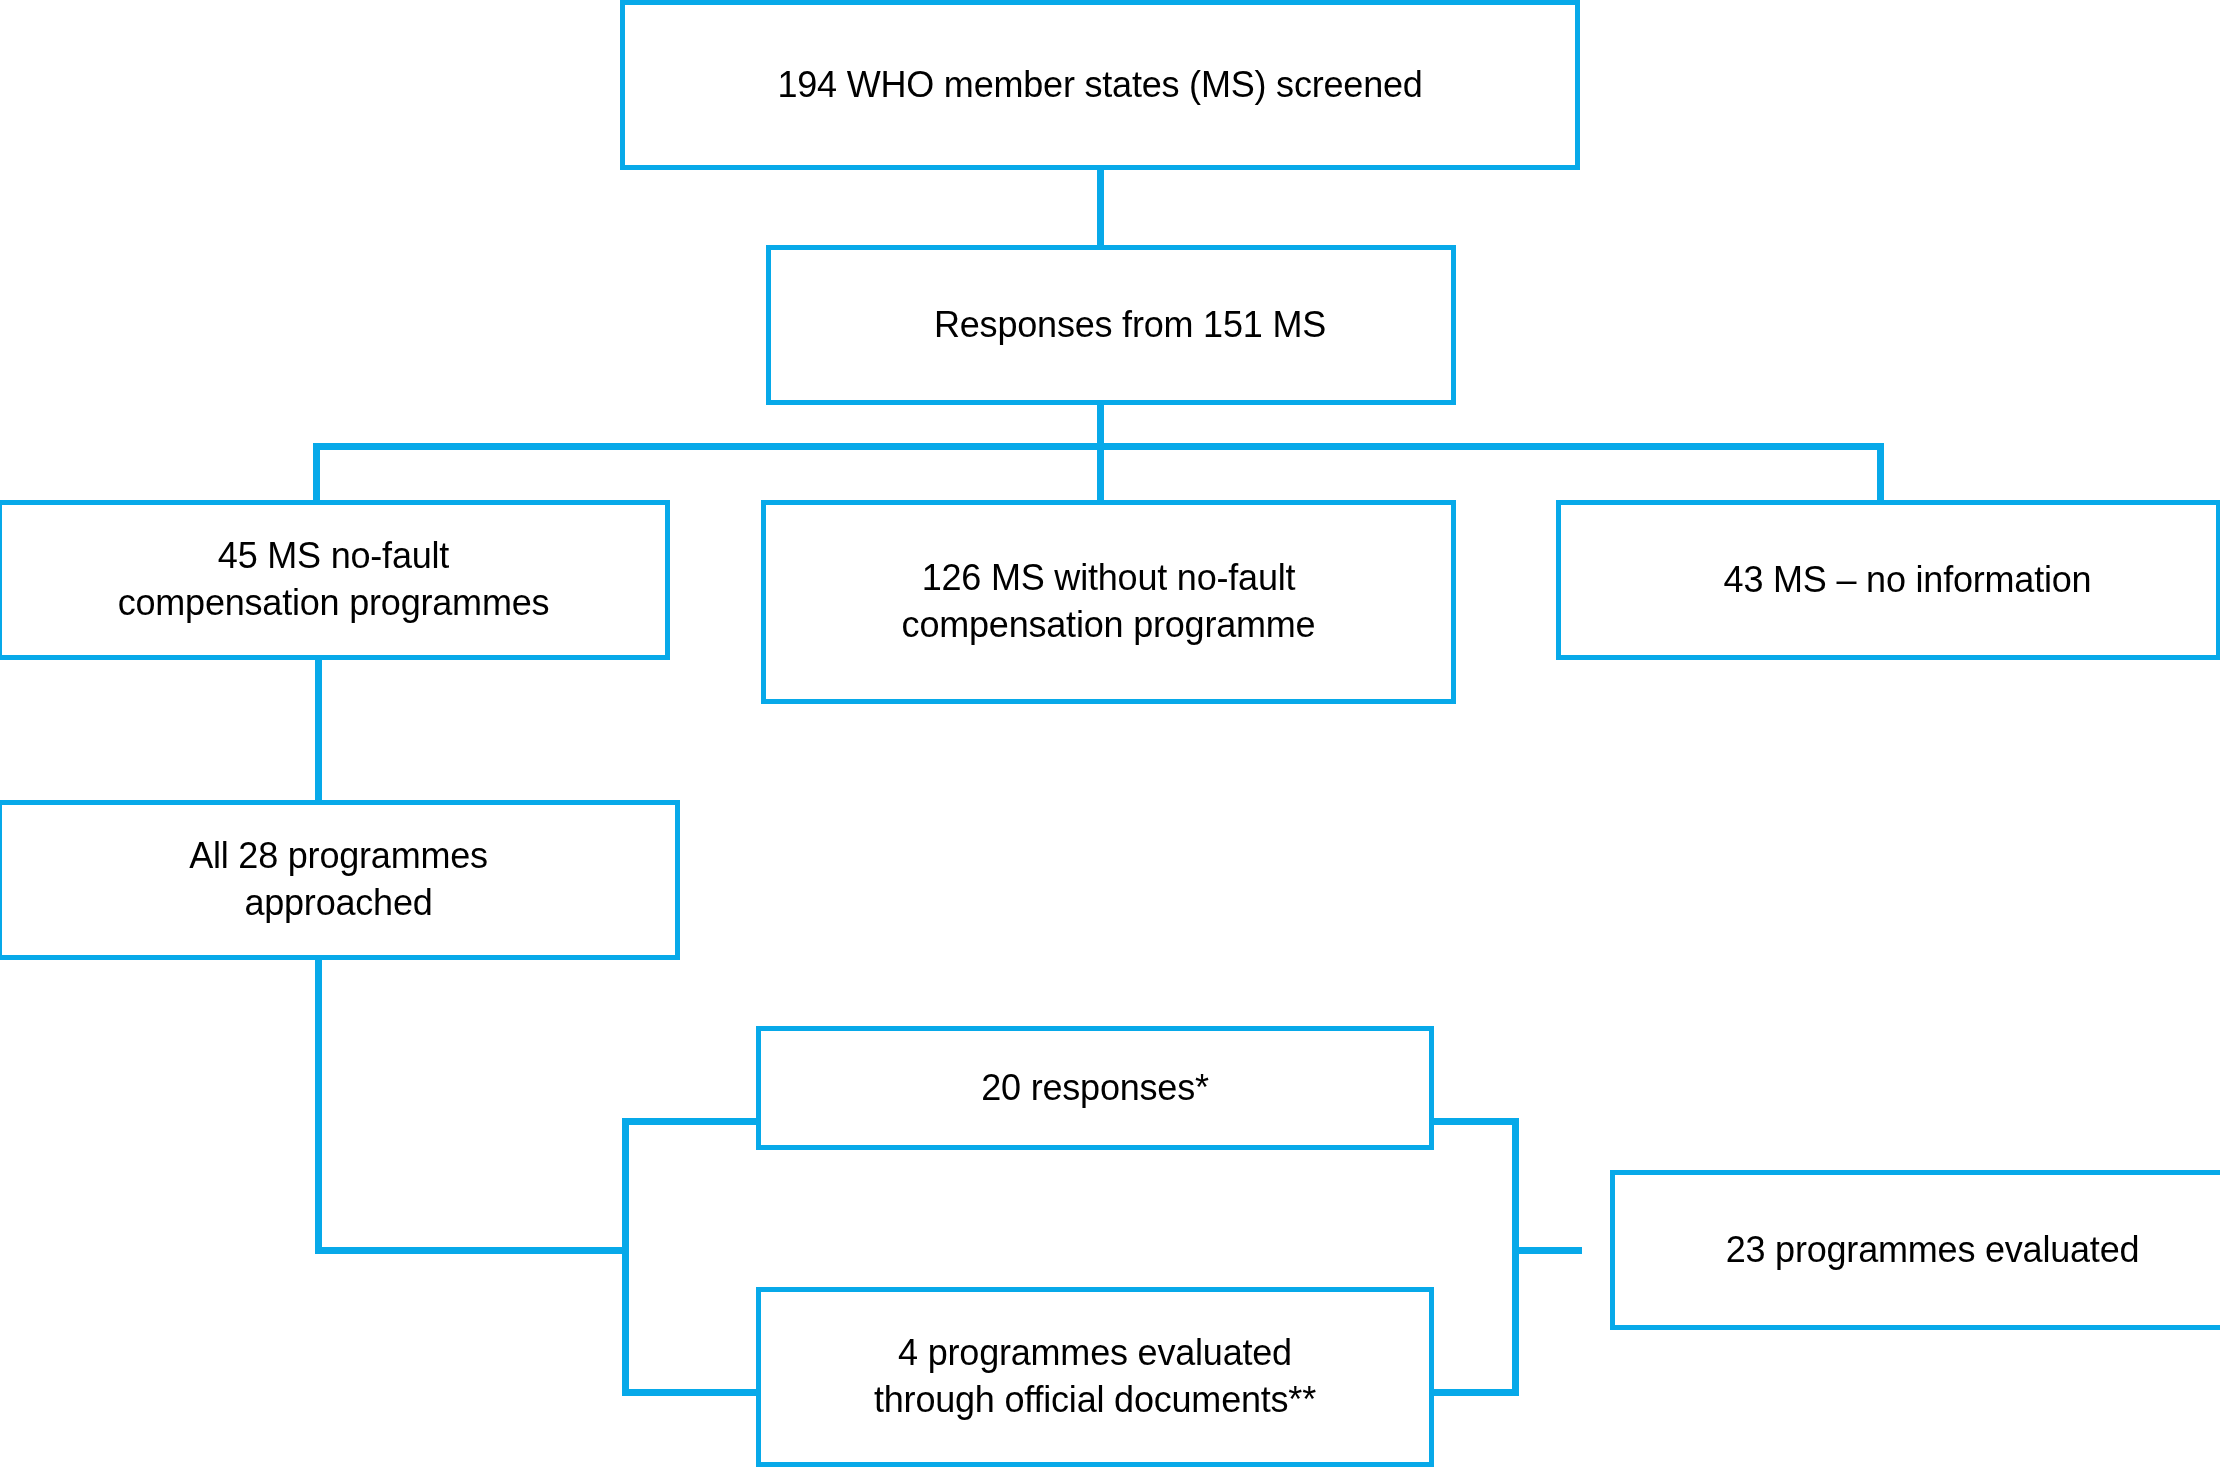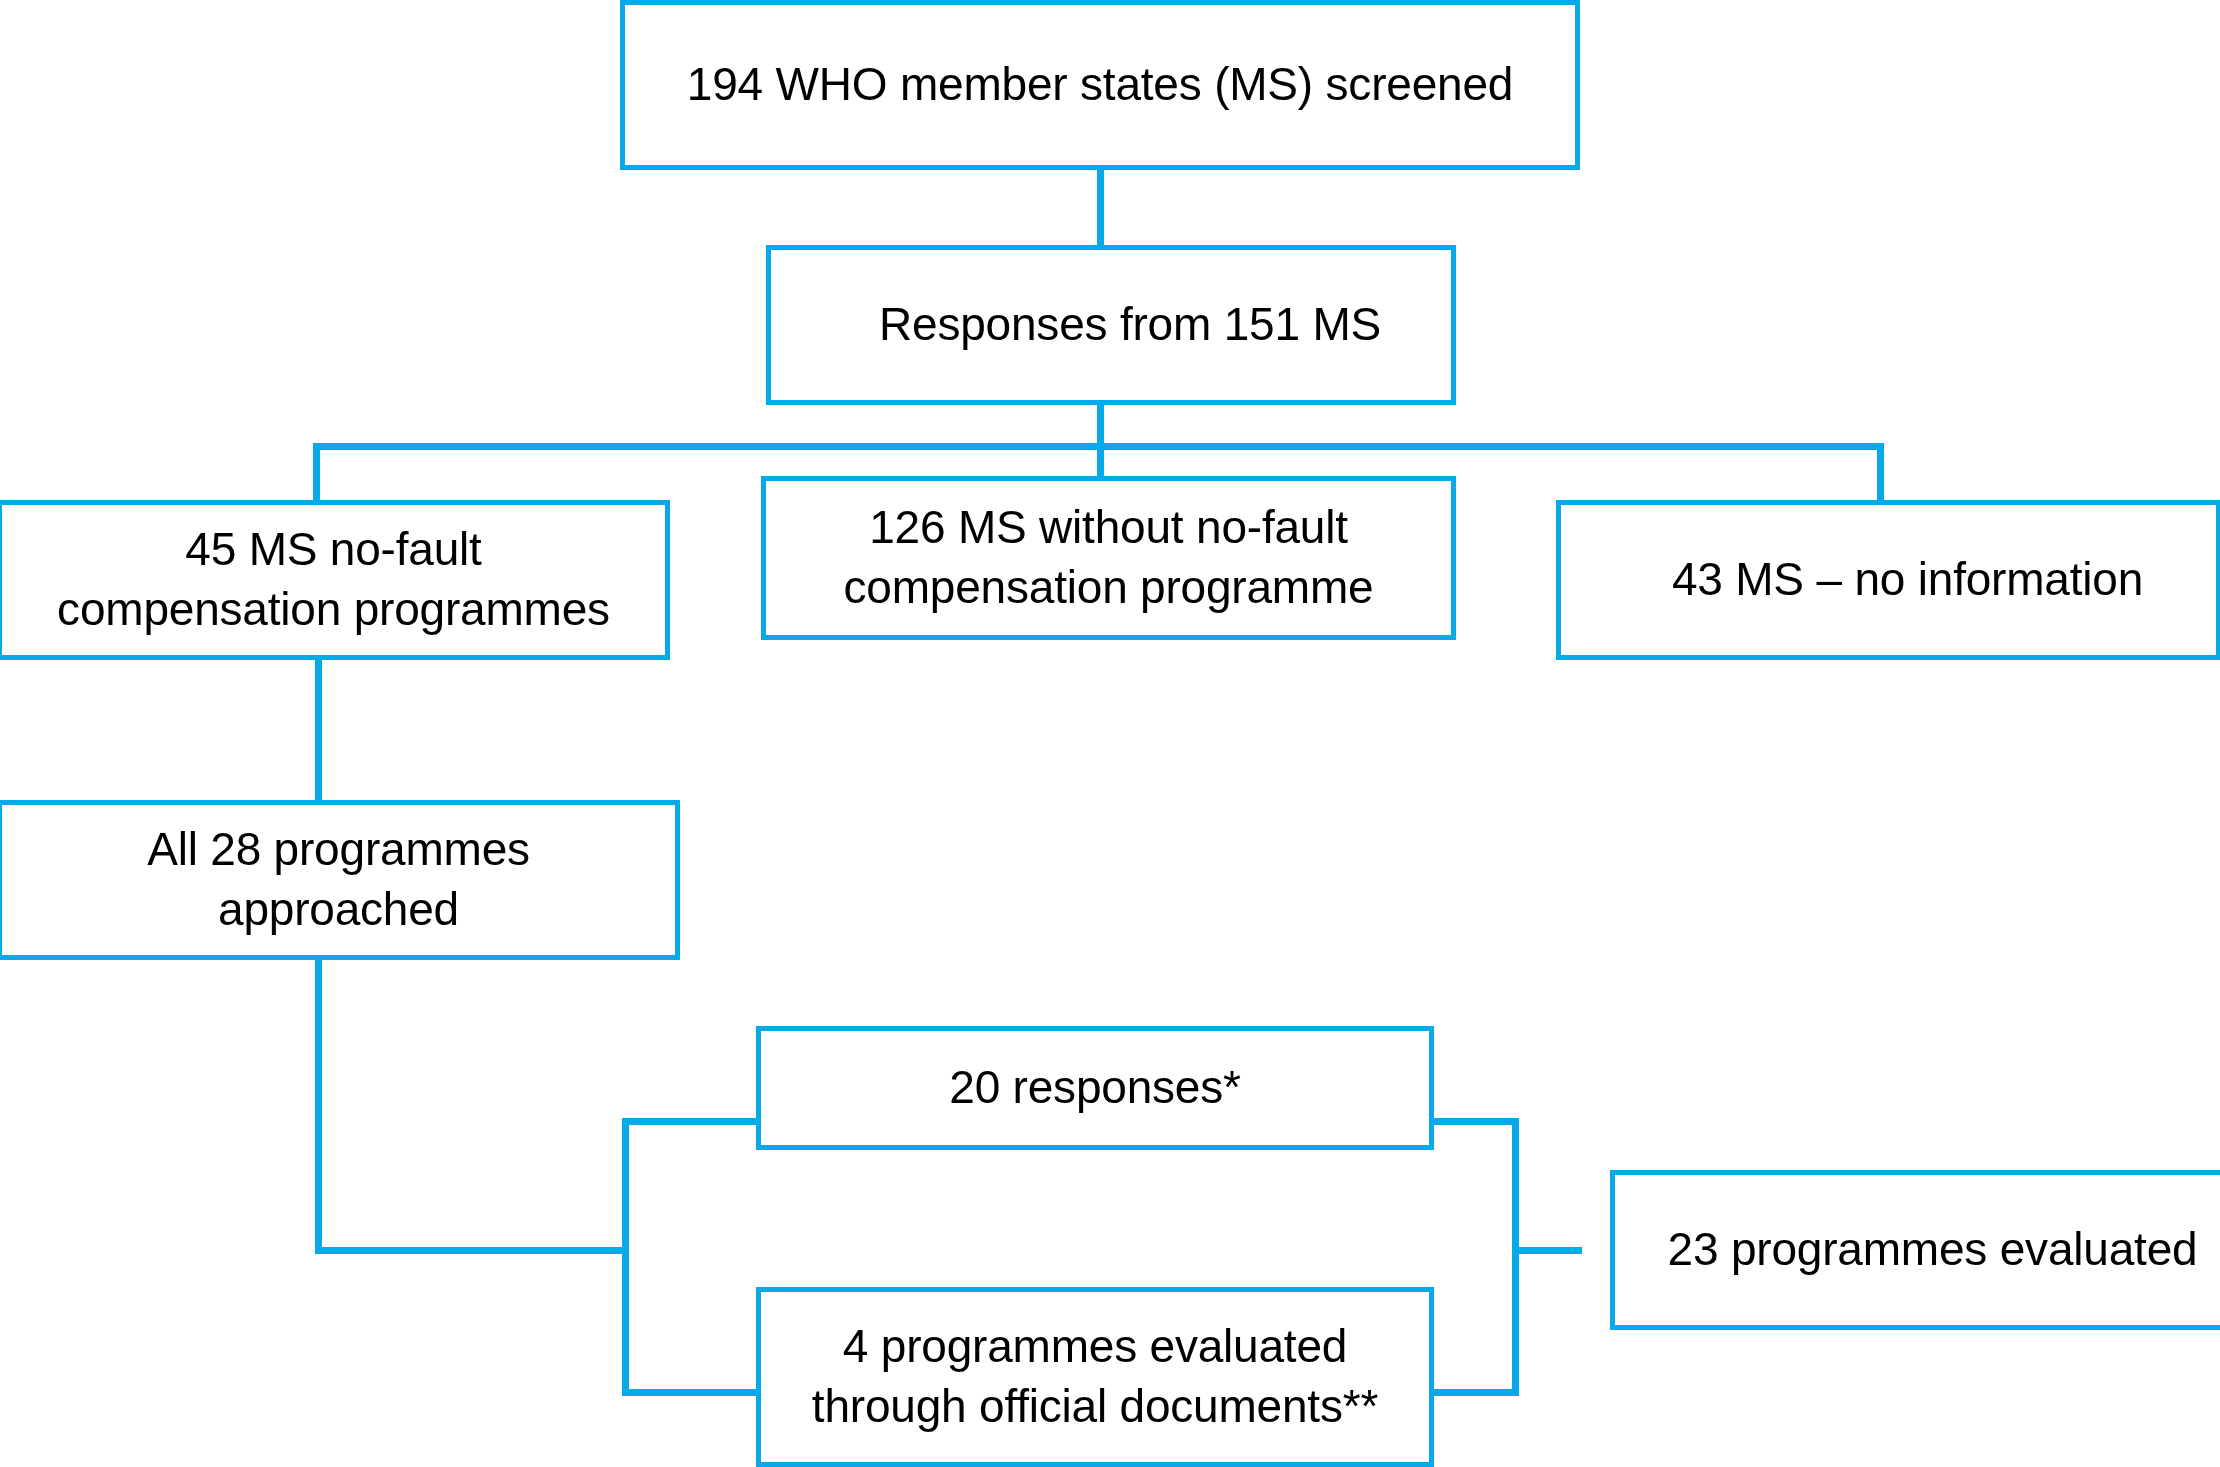--- a/index.html
+++ b/index.html
@@ -18,21 +18,21 @@
   .node {
     position: absolute;
     box-sizing: border-box;
     border: 5px solid #07A9E9;
     background: #ffffff;
     display: flex;
     align-items: center;
     justify-content: center;
     text-align: center;
     color: #000000;
-    font-size: 46px;
+    font-size: 36px;
     line-height: 1.30;
     letter-spacing: -0.2px;
     padding: 4px 10px;
     z-index: 2;
   }
   .node .label {
     white-space: pre-line;
     display: block;
     width: 100%;
   }
@@ -76,21 +76,21 @@
 
   <div class="node" style="left:766px; top:245px; width:690px; height:160px;padding-left:48px;">
     <span class="label">Responses from 151 MS</span>
   </div>
 
   <div class="node" style="left:-3px; top:500px; width:673px; height:160px;">
     <span class="label">45 MS no-fault
 compensation programmes</span>
   </div>
 
-  <div class="node" style="left:761px; top:476px; width:695px; height:164px;">
+  <div class="node" style="left:761px; top:500px; width:695px; height:204px;">
     <span class="label">126 MS without no-fault
 compensation programme</span>
   </div>
 
   <div class="node" style="left:1556px; top:500px; width:665px; height:160px;padding-left:48px;">
     <span class="label">43 MS – no information</span>
   </div>
 
   <div class="node" style="left:-3px; top:800px; width:683px; height:160px;">
     <span class="label">All 28 programmes

